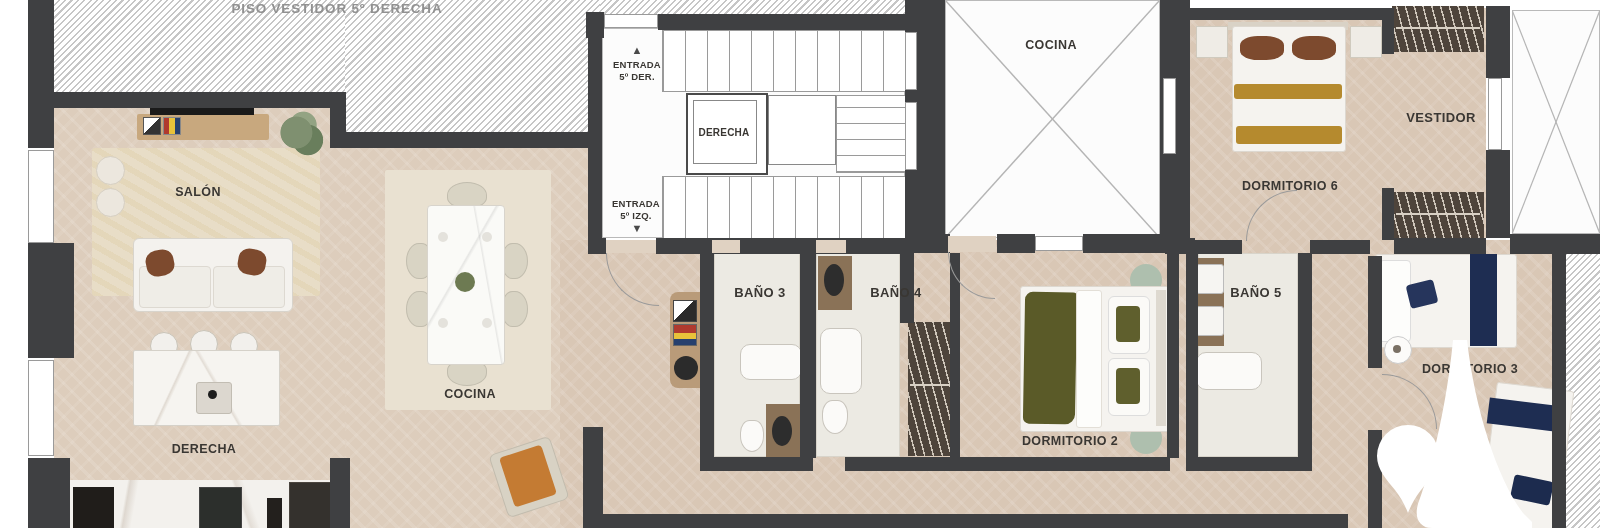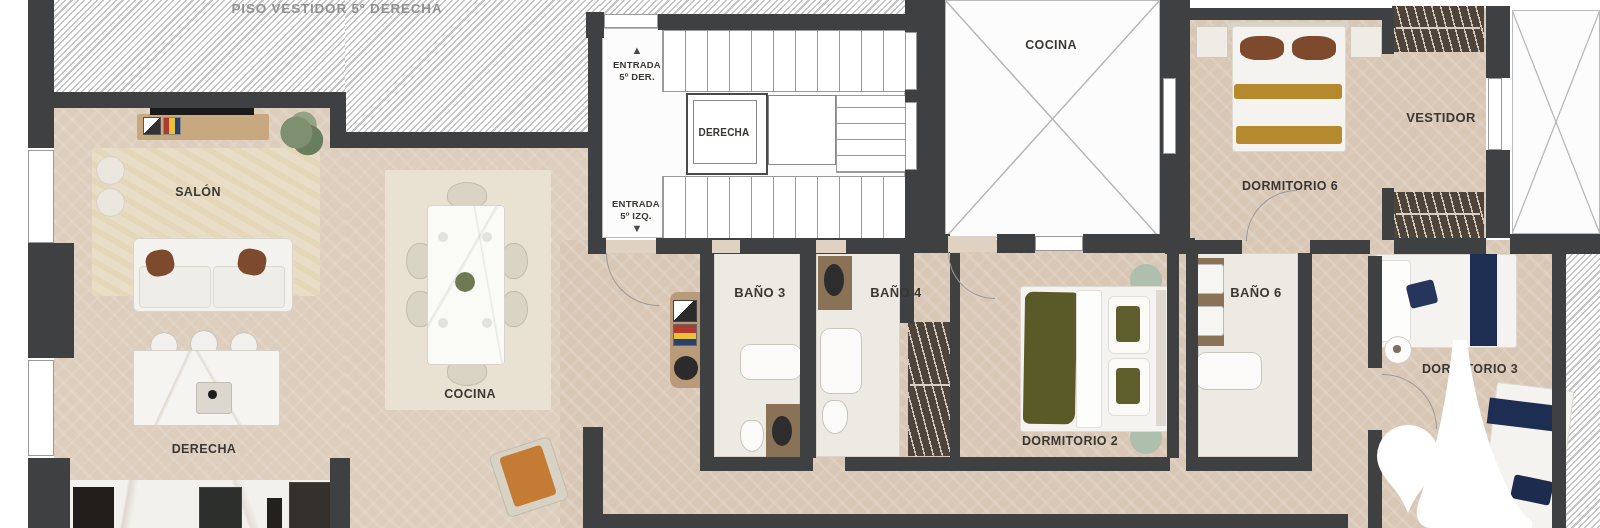--- a/index.html
+++ b/index.html
@@ -253,21 +253,21 @@
   <div class="label small" style="left:637px;top:76px;">5º DER.</div>
   <div class="label small" style="left:724px;top:132px;font-size:10px;">DERECHA</div>
   <div class="label small" style="left:636px;top:203px;">ENTRADA</div>
   <div class="label small" style="left:636px;top:215px;">5º IZQ.</div>
   <div class="arrow" style="left:637px;top:228px;">▼</div>
   <div class="label big" style="left:1051px;top:45px;">COCINA</div>
   <div class="label big" style="left:1290px;top:186px;">DORMITORIO 6</div>
   <div class="label" style="left:1441px;top:117px;">VESTIDOR</div>
   <div class="label" style="left:760px;top:292px;">BAÑO 3</div>
   <div class="label" style="left:896px;top:292px;">BAÑO 4</div>
-  <div class="label" style="left:1256px;top:292px;">BAÑO 6</div>
+  <div class="label" style="left:1256px;top:292px;">BAÑO 5</div>
   <div class="label big" style="left:1070px;top:441px;">DORMITORIO 2</div>
   <div class="label big" style="left:1470px;top:369px;">DORMITORIO 3</div>
 
   <svg class="logo" style="left:1330px;top:320px;" width="270" height="208" viewBox="1330 320 270 208">
     <path d="M1408,425 a31,31 0 0 1 31,31 c0,14 -10,24 -18,34 c-6,8 -10,15 -13,23 c-3,-8 -7,-15 -13,-23 c-8,-10 -18,-20 -18,-34 a31,31 0 0 1 31,-31 Z" fill="#ffffff"></path>
     <path d="M1453,340 L1467,340 C1475,412 1499,482 1523,513 L1532,522 L1532,528 L1432,528 C1419,528 1413,517 1419,501 C1432,466 1447,404 1453,340 Z" fill="#ffffff"></path>
   </svg>
 
 </div>
 

